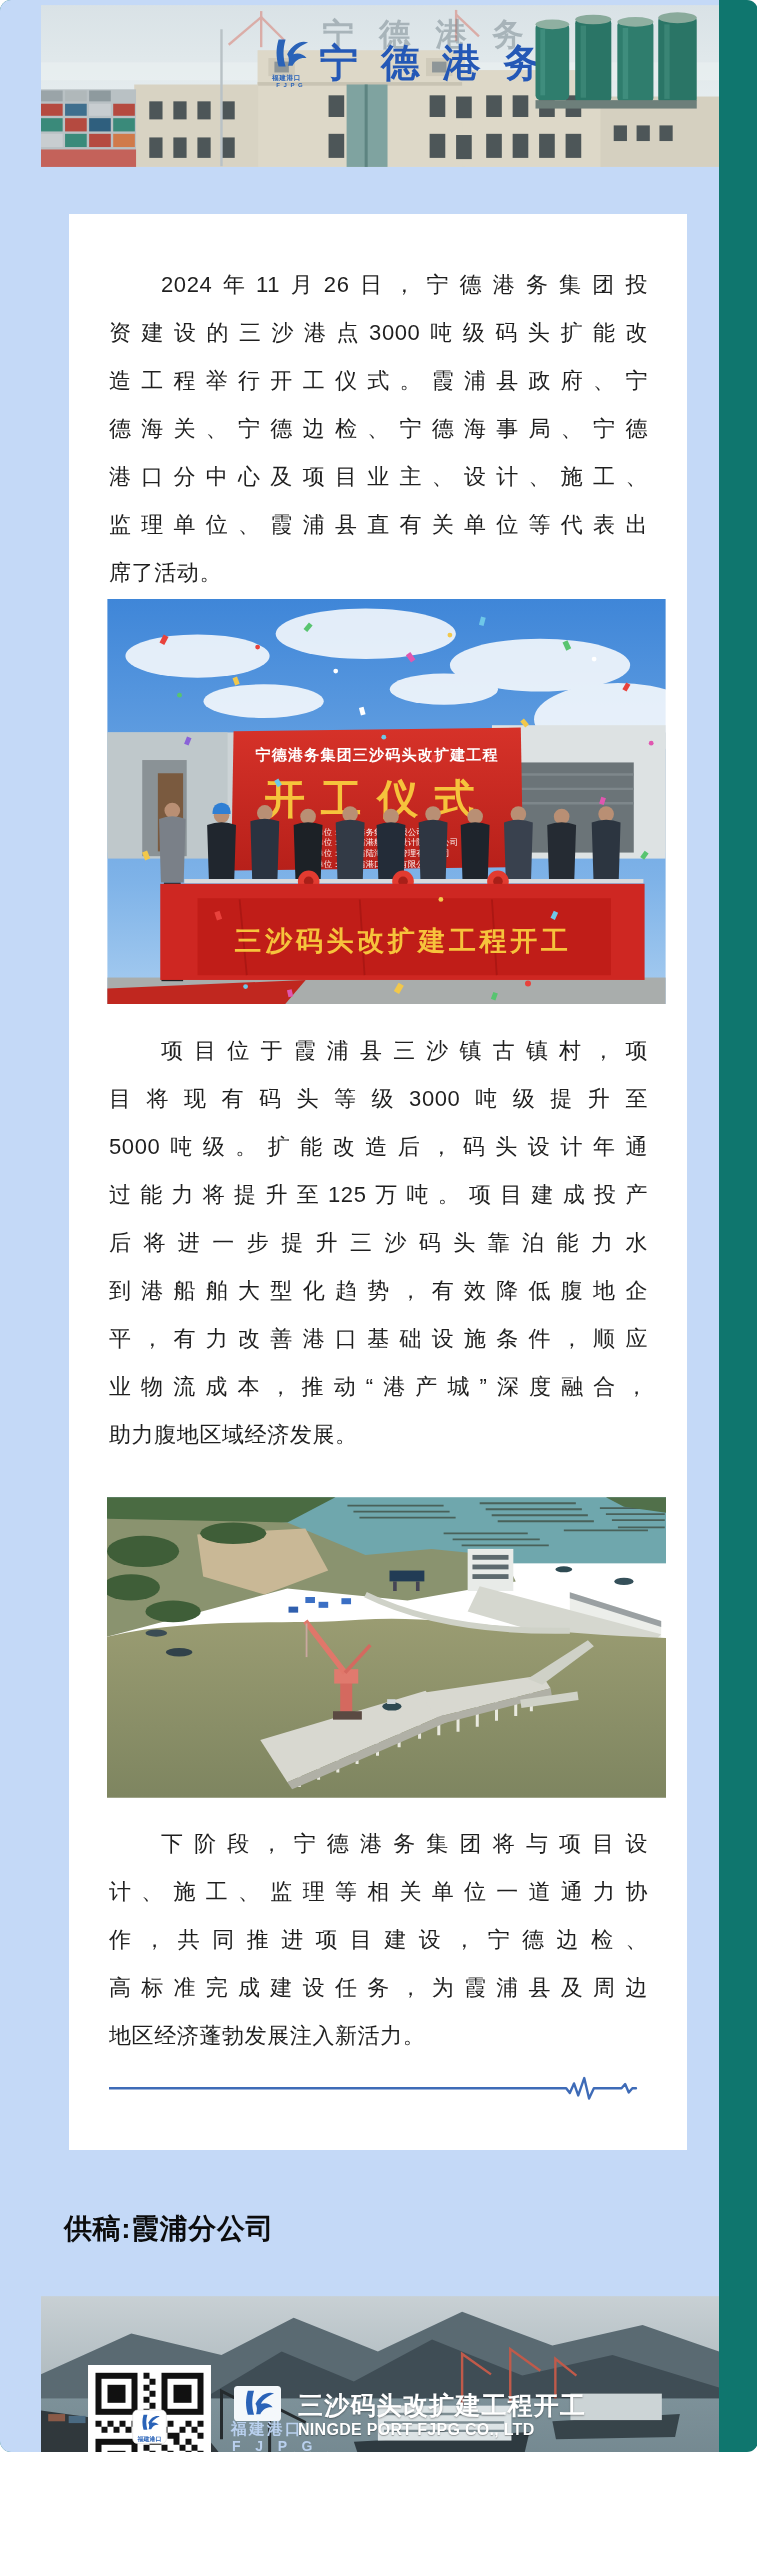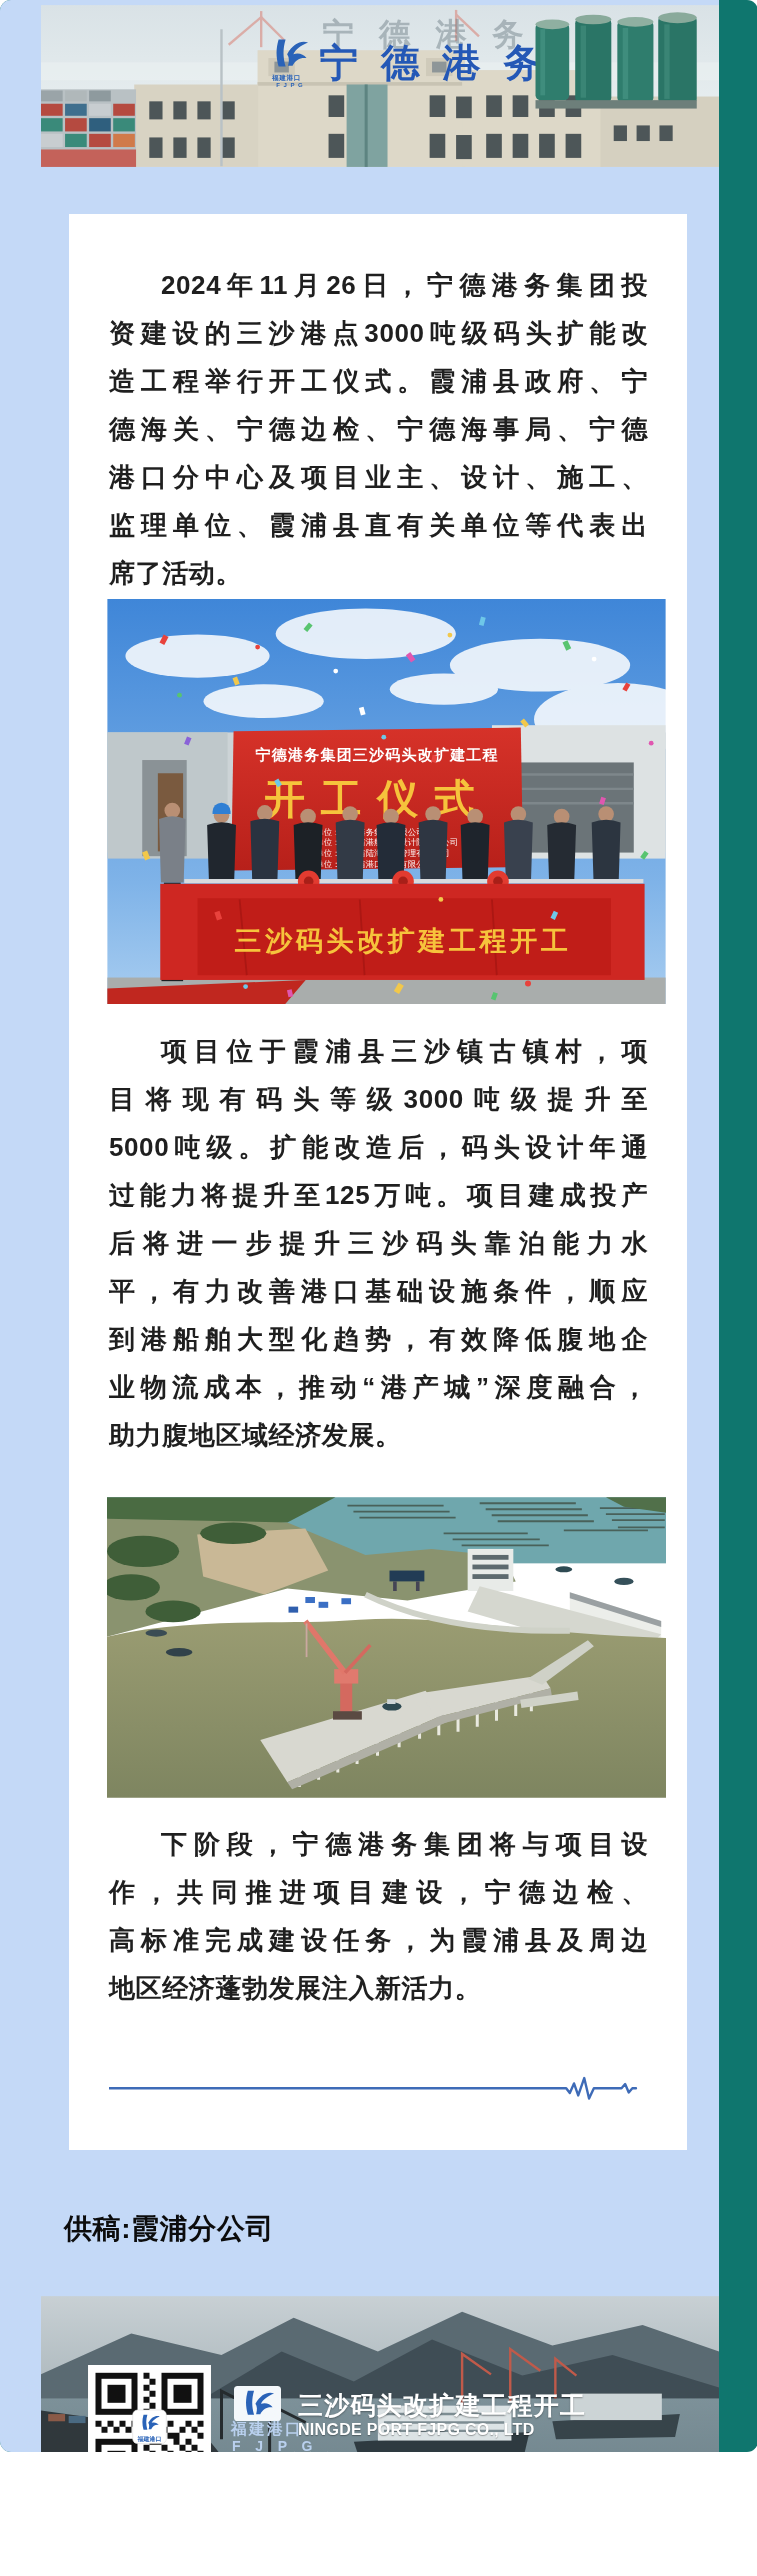--- a/index.html
+++ b/index.html
@@ -1,22 +1,22 @@
 <!DOCTYPE html>
 <html style="font-size:9.6px"><head>
 <meta charset="utf-8">
 <style>
   html,body{margin:0;padding:0;background:#ffffff;}
   #page{position:relative;width:758px;height:2452px;background:#0f766e;overflow:hidden;
         font-family:"Liberation Sans", sans-serif;border-radius:11px;}
   .blue-col{position:absolute;left:0;top:0;width:719px;height:2576px;background:#c4d9f7;}
   .hdr{position:absolute;left:41px;top:5.4px;width:678px;height:162px;}
   .card{position:absolute;left:69px;top:214px;width:618px;height:1936px;background:#ffffff;}
-  .para{position:absolute;width:539px;left:40px;font-size:26px;color:#1f1f1f;
-        font-weight:700;}
+  .para{position:absolute;width:539px;left:40px;font-size:22px;color:#1f1f1f;
+        font-weight:400;}
   .pline{width:100%;height:48px;line-height:48px;box-sizing:border-box;
          text-align:justify;text-align-last:justify;letter-spacing:0.6px;}
   .pline.indent{padding-left:52px;}
   .pline.last{text-align-last:left;}
   .photo{position:absolute;display:block;}
   .divider{position:absolute;left:40px;top:1861px;}
   .contrib{position:absolute;left:64px;top:2202px;font-size:28px;font-weight:700;
            color:#0c0c0c;line-height:29px;letter-spacing:0.6px;margin-top:12px;}
   .footer{position:absolute;left:41px;top:2296px;width:678px;height:256px;}
   .footer svg.bg{position:absolute;left:0;top:0;}
@@ -325,22 +325,22 @@
           <circle cx="905" cy="240" r="4" fill="#e057b0"></circle>
       </g>
     </svg>
 
     <div class="para" style="top:813px">
       <div class="pline indent">项目位于霞浦县三沙镇古镇村，项</div>
       <div class="pline">目将现有码头等级3000吨级提升至</div>
       <div class="pline">5000吨级。扩能改造后，码头设计年通</div>
       <div class="pline">过能力将提升至125万吨。项目建成投产</div>
       <div class="pline">后将进一步提升三沙码头靠泊能力水</div>
+      <div class="pline">到港船舶大型化趋势，有效降低腹地企</div>
       <div class="pline">平，有力改善港口基础设施条件，顺应</div>
-      <div class="pline">到港船舶大型化趋势，有效降低腹地企</div>
       <div class="pline">业物流成本，推动“港产城”深度融合，</div>
       <div class="pline last">助力腹地区域经济发展。</div>
     </div>
 
     <svg class="photo" style="left:38px;top:1283px" width="559" height="301" viewBox="0 0 930 500">
       <defs>
         <linearGradient id="p2water" x1="0" y1="0" x2="0" y2="1">
           <stop offset="0" stop-color="#9a9c72"></stop>
             <stop offset="1" stop-color="#7e8560"></stop>
         </linearGradient>
@@ -409,20 +409,21 @@
           <rect x="466" y="336" width="14" height="8" fill="#cfd6d8"></rect>
         <ellipse cx="120" cy="258" rx="22" ry="7" fill="#31424a"></ellipse>
         <ellipse cx="82" cy="226" rx="18" ry="6" fill="#3a4c54"></ellipse>
         <ellipse cx="760" cy="120" rx="14" ry="5" fill="#2e4a52"></ellipse>
         <ellipse cx="860" cy="140" rx="16" ry="6" fill="#35505a"></ellipse>
       </g>
     </svg>
 
     <div class="para" style="top:1606px">
       <div class="pline indent">下阶段，宁德港务集团将与项目设</div>
+      <div class="pline">计、施工、监理等相关单位一道通力协</div>
       <div class="pline">作，共同推进项目建设，宁德边检、</div>
       <div class="pline">高标准完成建设任务，为霞浦县及周边</div>
       <div class="pline last">地区经济蓬勃发展注入新活力。</div>
     </div>
 
     <svg class="divider" width="539" height="26.5" viewBox="0 0 896 44">
       <polyline points="0,22 760,22 766,30 773,14 780,34 790,5 798,39 806,22 852,22 858,15 864,29 870,22 876,22" fill="none" stroke="#3e6bb7" stroke-width="4" stroke-linejoin="round" stroke-linecap="round"></polyline>
     </svg>
   </div>
 

